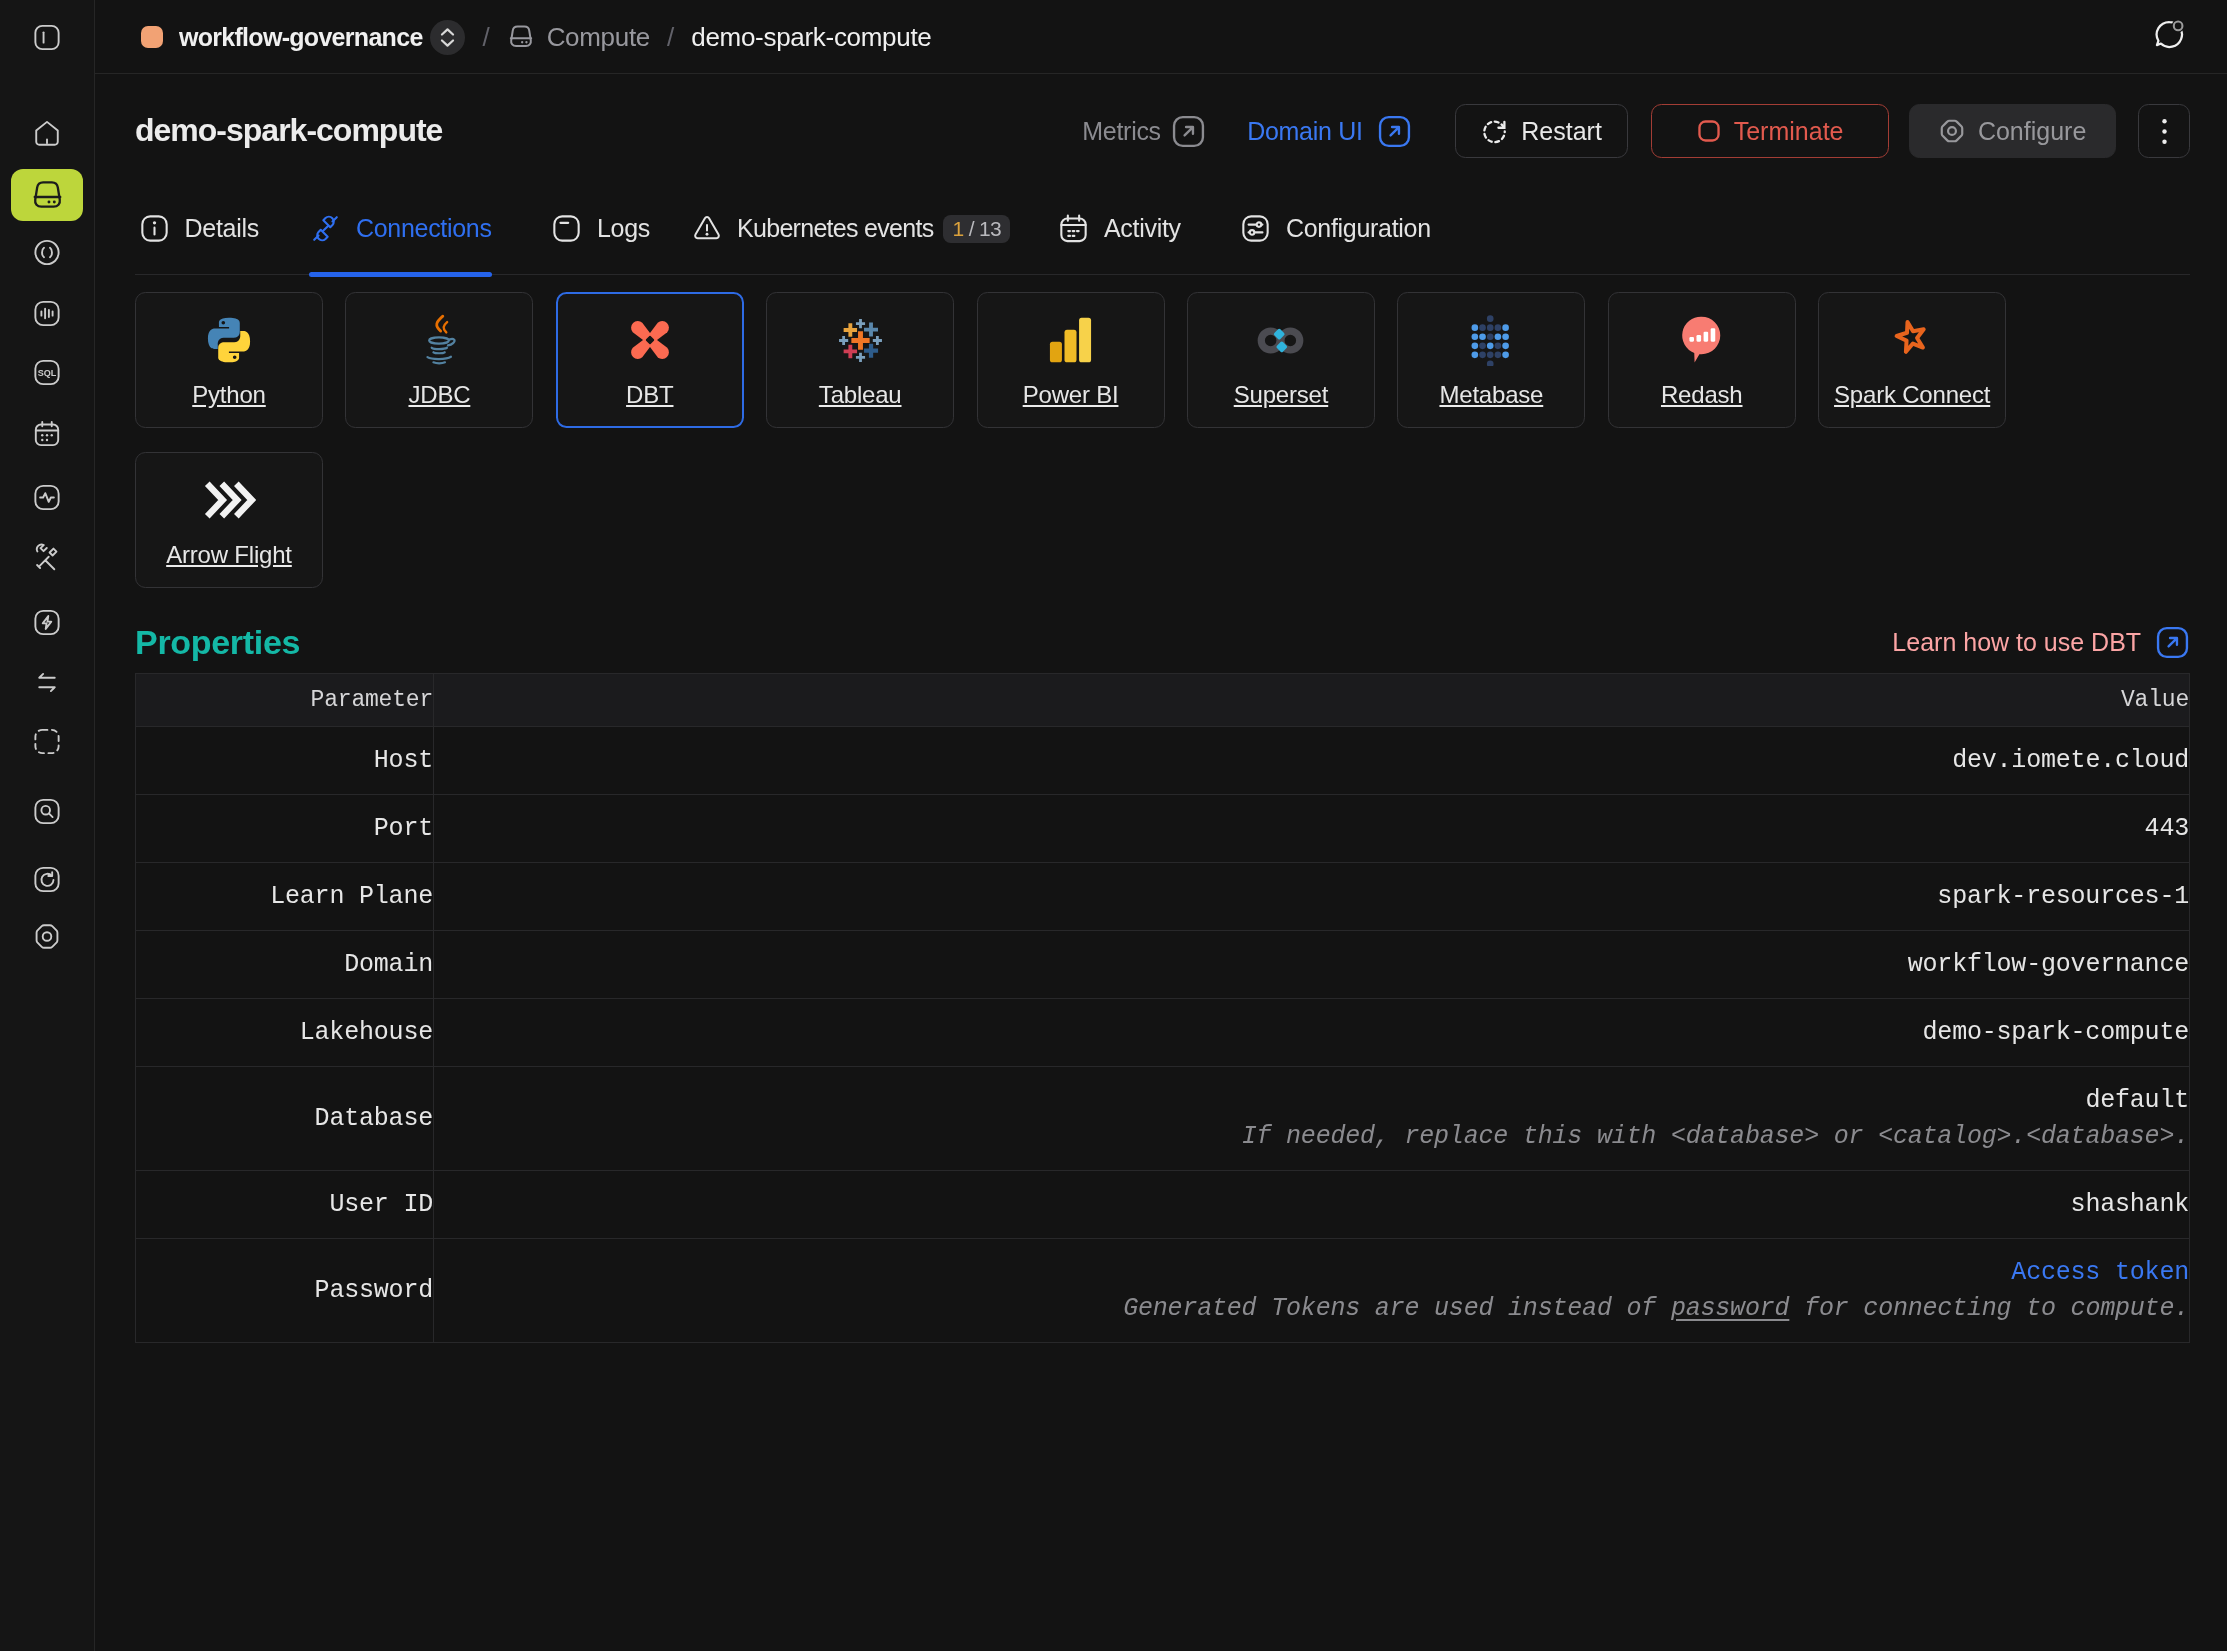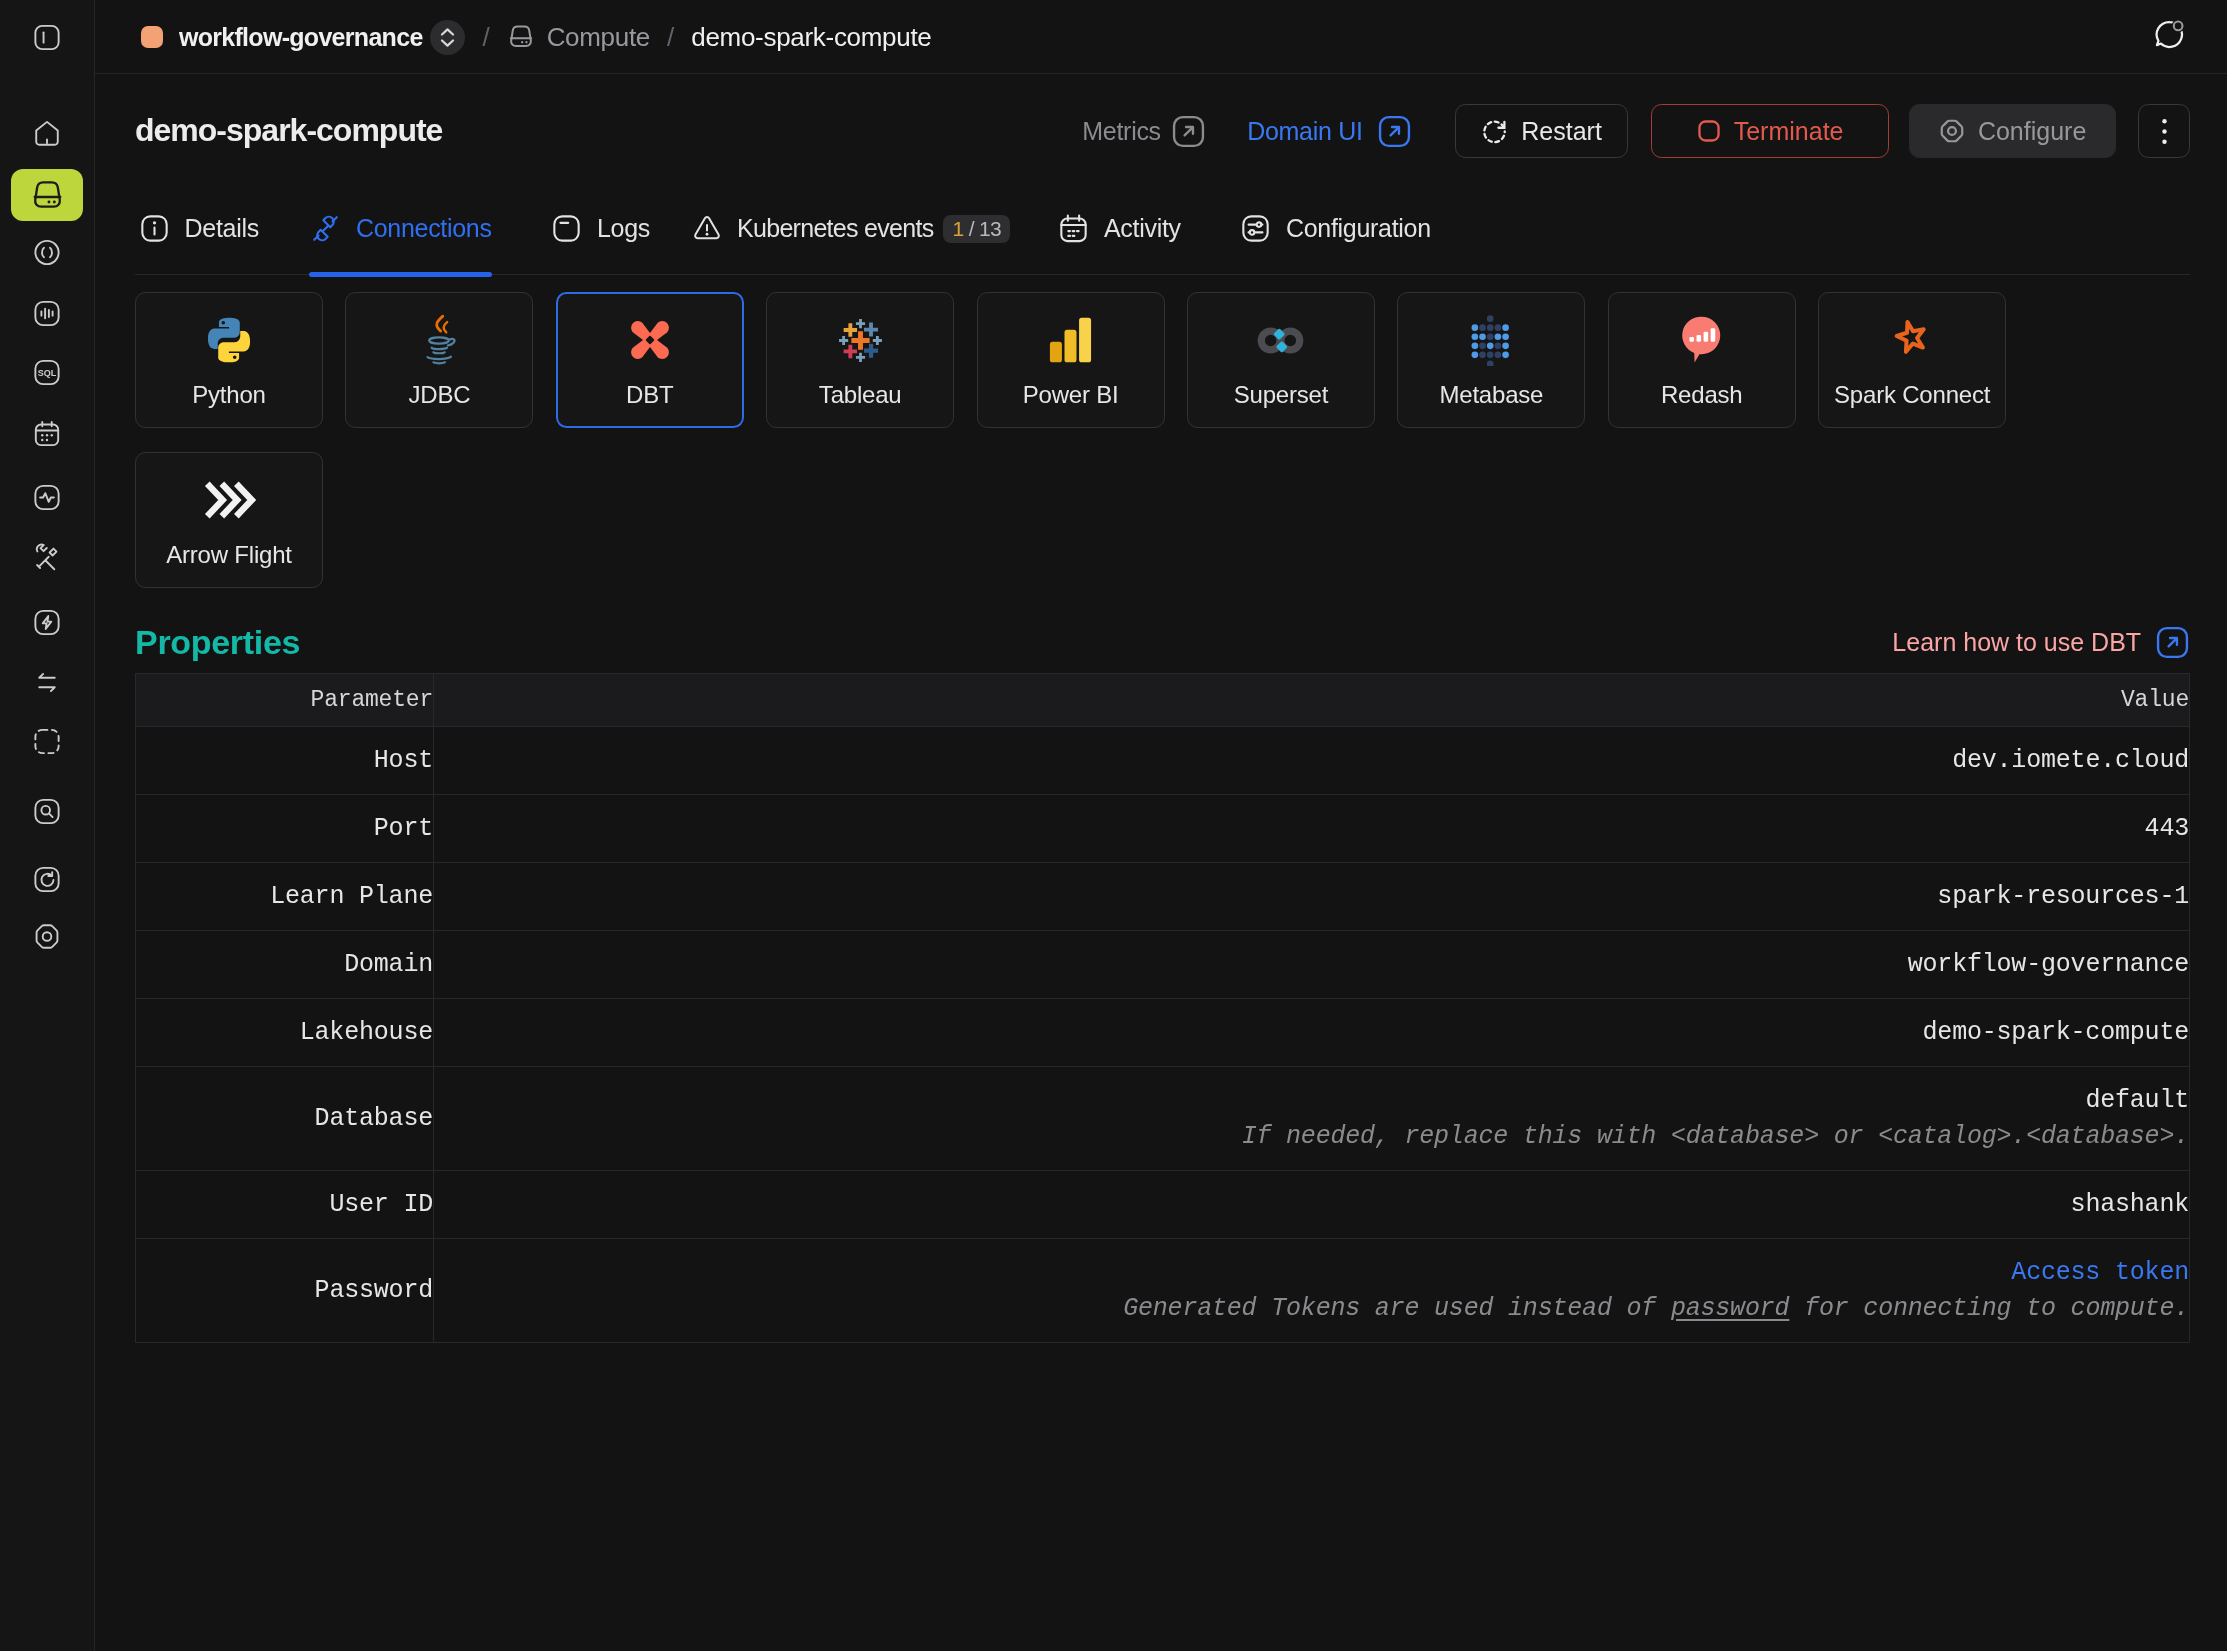--- a/index.html
+++ b/index.html
@@ -32,21 +32,21 @@
   
   .tabs { position:absolute; left:0; top:123px; width:2055px; height:78px; border-bottom:1.7px solid #28282a; display:flex;text-align:center; }
   .tab { display:flex; align-items:center; font-size:25px; color:#e3e3e3; position:absolute; top:0; height:78px; padding-bottom:14.7px; letter-spacing:-0.3px; }
   .tab .ti { margin-right:14px; display:flex; }
   .tab-active { color:#2f6ff0; }
   .tab-active:after { content:""; position:absolute; left:0; right:0; bottom:-1.7px; height:4.3px; background:#2563eb; border-radius:2.6px; }
   .badge { background:#2e2e31; border-radius:7.8px; height:28px; display:flex; align-items:center; padding:0 9.5px; margin-left:9.5px; font-size:21px; color:#b9b9bd; }
   .badge b { color:#dba23c; font-weight:400; margin-right:5.2px; }
   
   .cards { position:absolute; left:0; top:218px; display:flex; flex-wrap:wrap; gap:24px 22.4px; width:2055px; }
-  .card { width:188px; height:136px; border:1.7px solid #333336; border-radius:10.4px; display:flex; flex-direction:column; align-items:center; justify-content:center; background:#161616; }
+  .card { width:188px; height:136px; border:1.7px solid #333336; border-radius:10.4px; display:flex; flex-direction:column; align-items:center; justify-content:center; background:#161616;text-decoration:underline; }
   .card .cic { height:57px; display:flex; align-items:center; justify-content:center; margin-bottom:12px; }
   .card .clb { font-size:24px; color:#e6e6e6; letter-spacing:-0.2px; }
   .card.sel { border:2.6px solid #2e6be5; }
   
   .props { position:absolute; left:0; top:549px; width:2055px; display:flex; justify-content:space-between; align-items:center; }
   .props h2 { font-size:34px; font-weight:700; color:#14b8a6; letter-spacing:-0.3px; }
   .props .plink { color:#fca5a5; font-size:25px; display:flex; align-items:center; }
   
   table { position:absolute; left:0; top:599px; width:2055px; border-collapse:collapse; }
   td, th { border:1.7px solid #28282a; font-size:25px; font-weight:400; text-align:right; vertical-align:middle; padding:0 0 0 16.4px; letter-spacing:-0.2px;font-family:Liberation Mono, monospace; }

